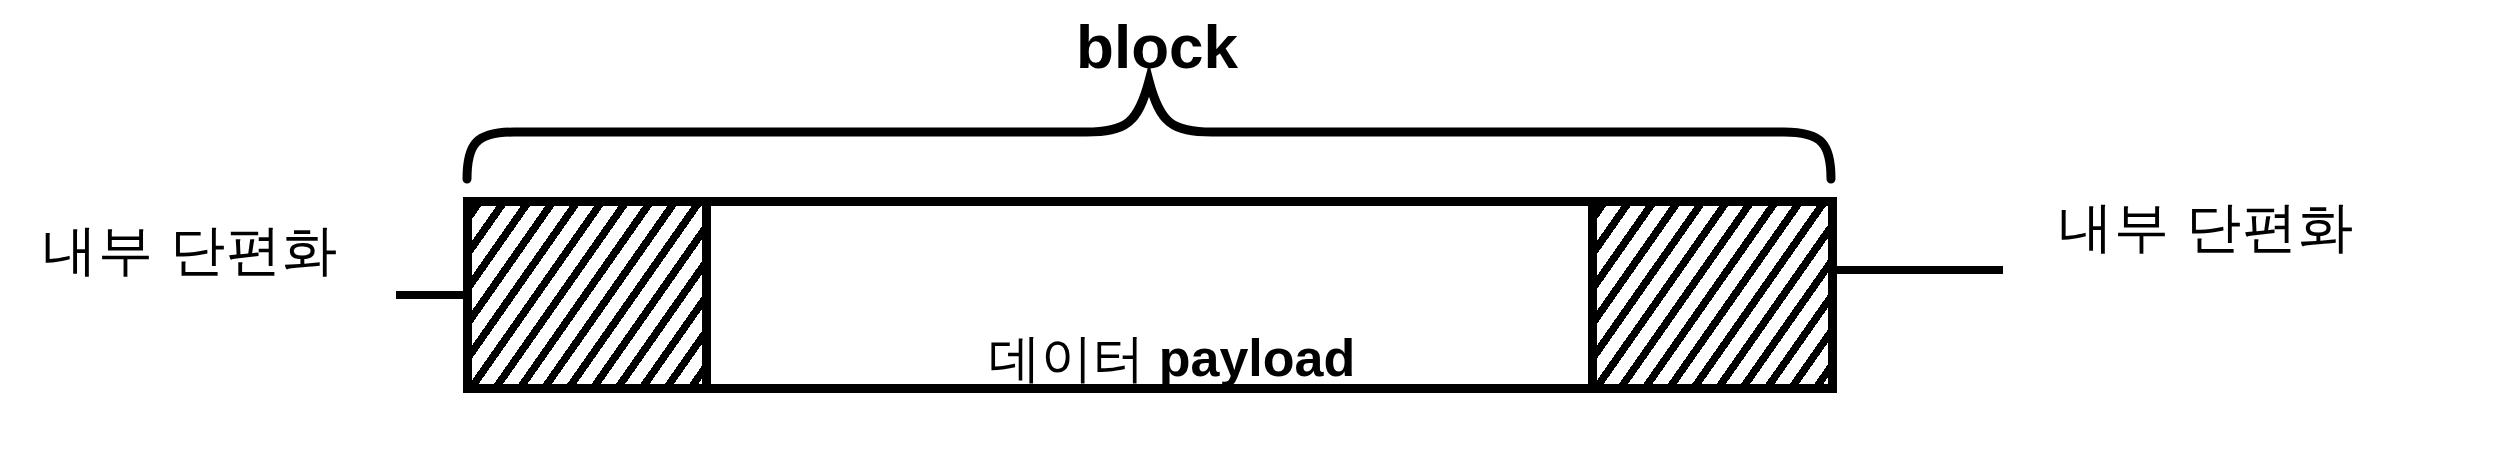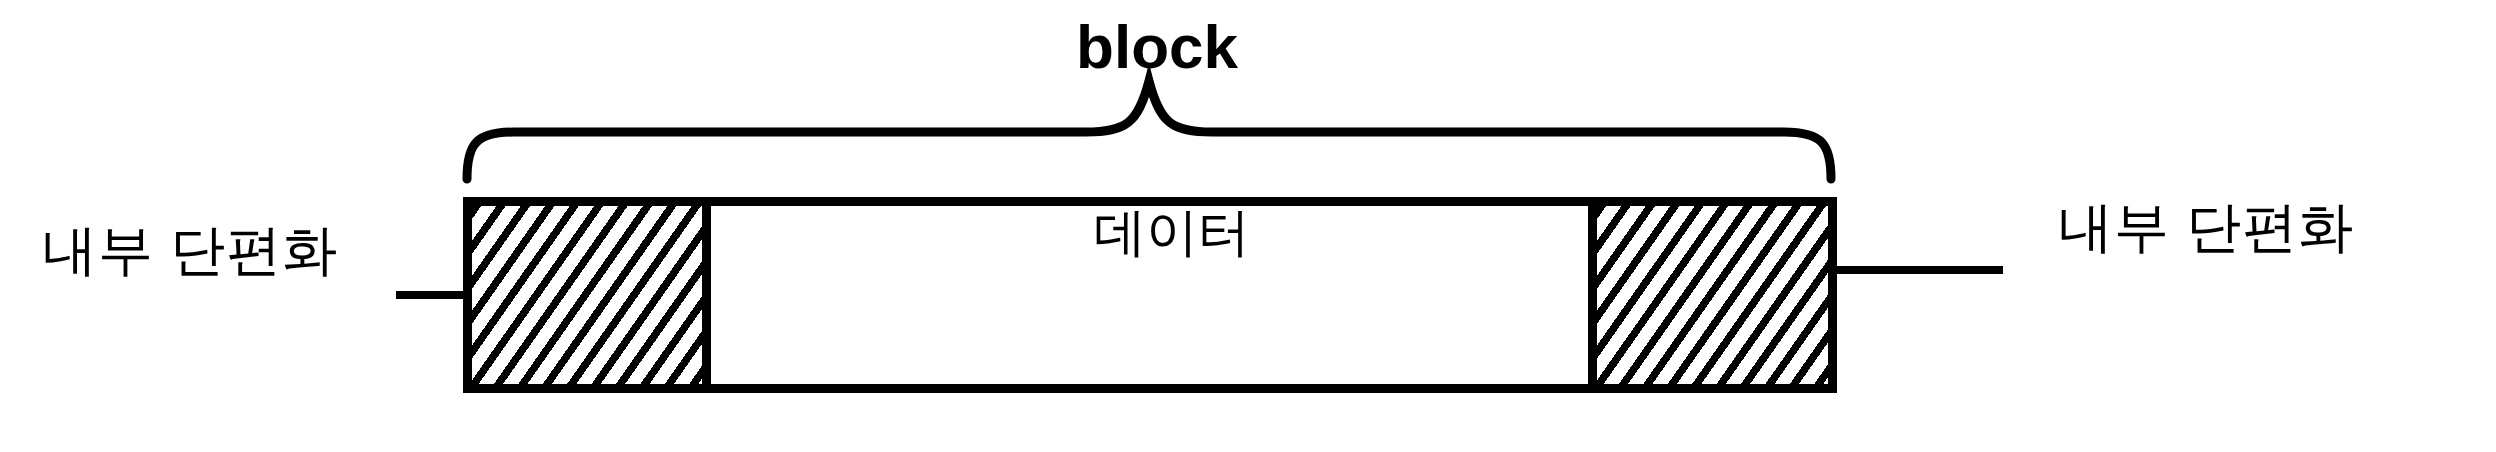--- a/index.html
+++ b/index.html
@@ -66,21 +66,21 @@
   .hatch.right-cell{width:231px;}
   .divider{
     flex:0 0 auto;
     width:9px;
     background:var(--ink);
   }
   .payload{
     flex:1 1 auto;
     background:var(--paper);
     display:flex;
-    align-items:flex-start;
+    align-items:flex-end;
     justify-content:center;
     white-space:nowrap;
     padding-left:45px;
   }
   .payload .ko{
     font-size:52px;
     font-weight:400;
     line-height:1;
   }
   .payload .en{
@@ -130,20 +130,21 @@
       <line class="stroke" x1="2003" y1="270" x2="1800" y2="270"></line>
       <polygon class="fill" points="1768,270 1800,254 1800,286"></polygon>
     </g>
   </svg>
 
   <div class="abs block-box">
     <div class="hatch left-cell"></div>
     <div class="divider"></div>
     <div class="payload">
       <span class="ko">데이터</span>
+      <span class="en">payload</span>
     </div>
     <div class="divider"></div>
     <div class="hatch right-cell"></div>
   </div>
 
   <div class="abs side-label left">내부 단편화</div>
 
   <div class="abs side-label right">내부 단편화</div>
 
 </div>

